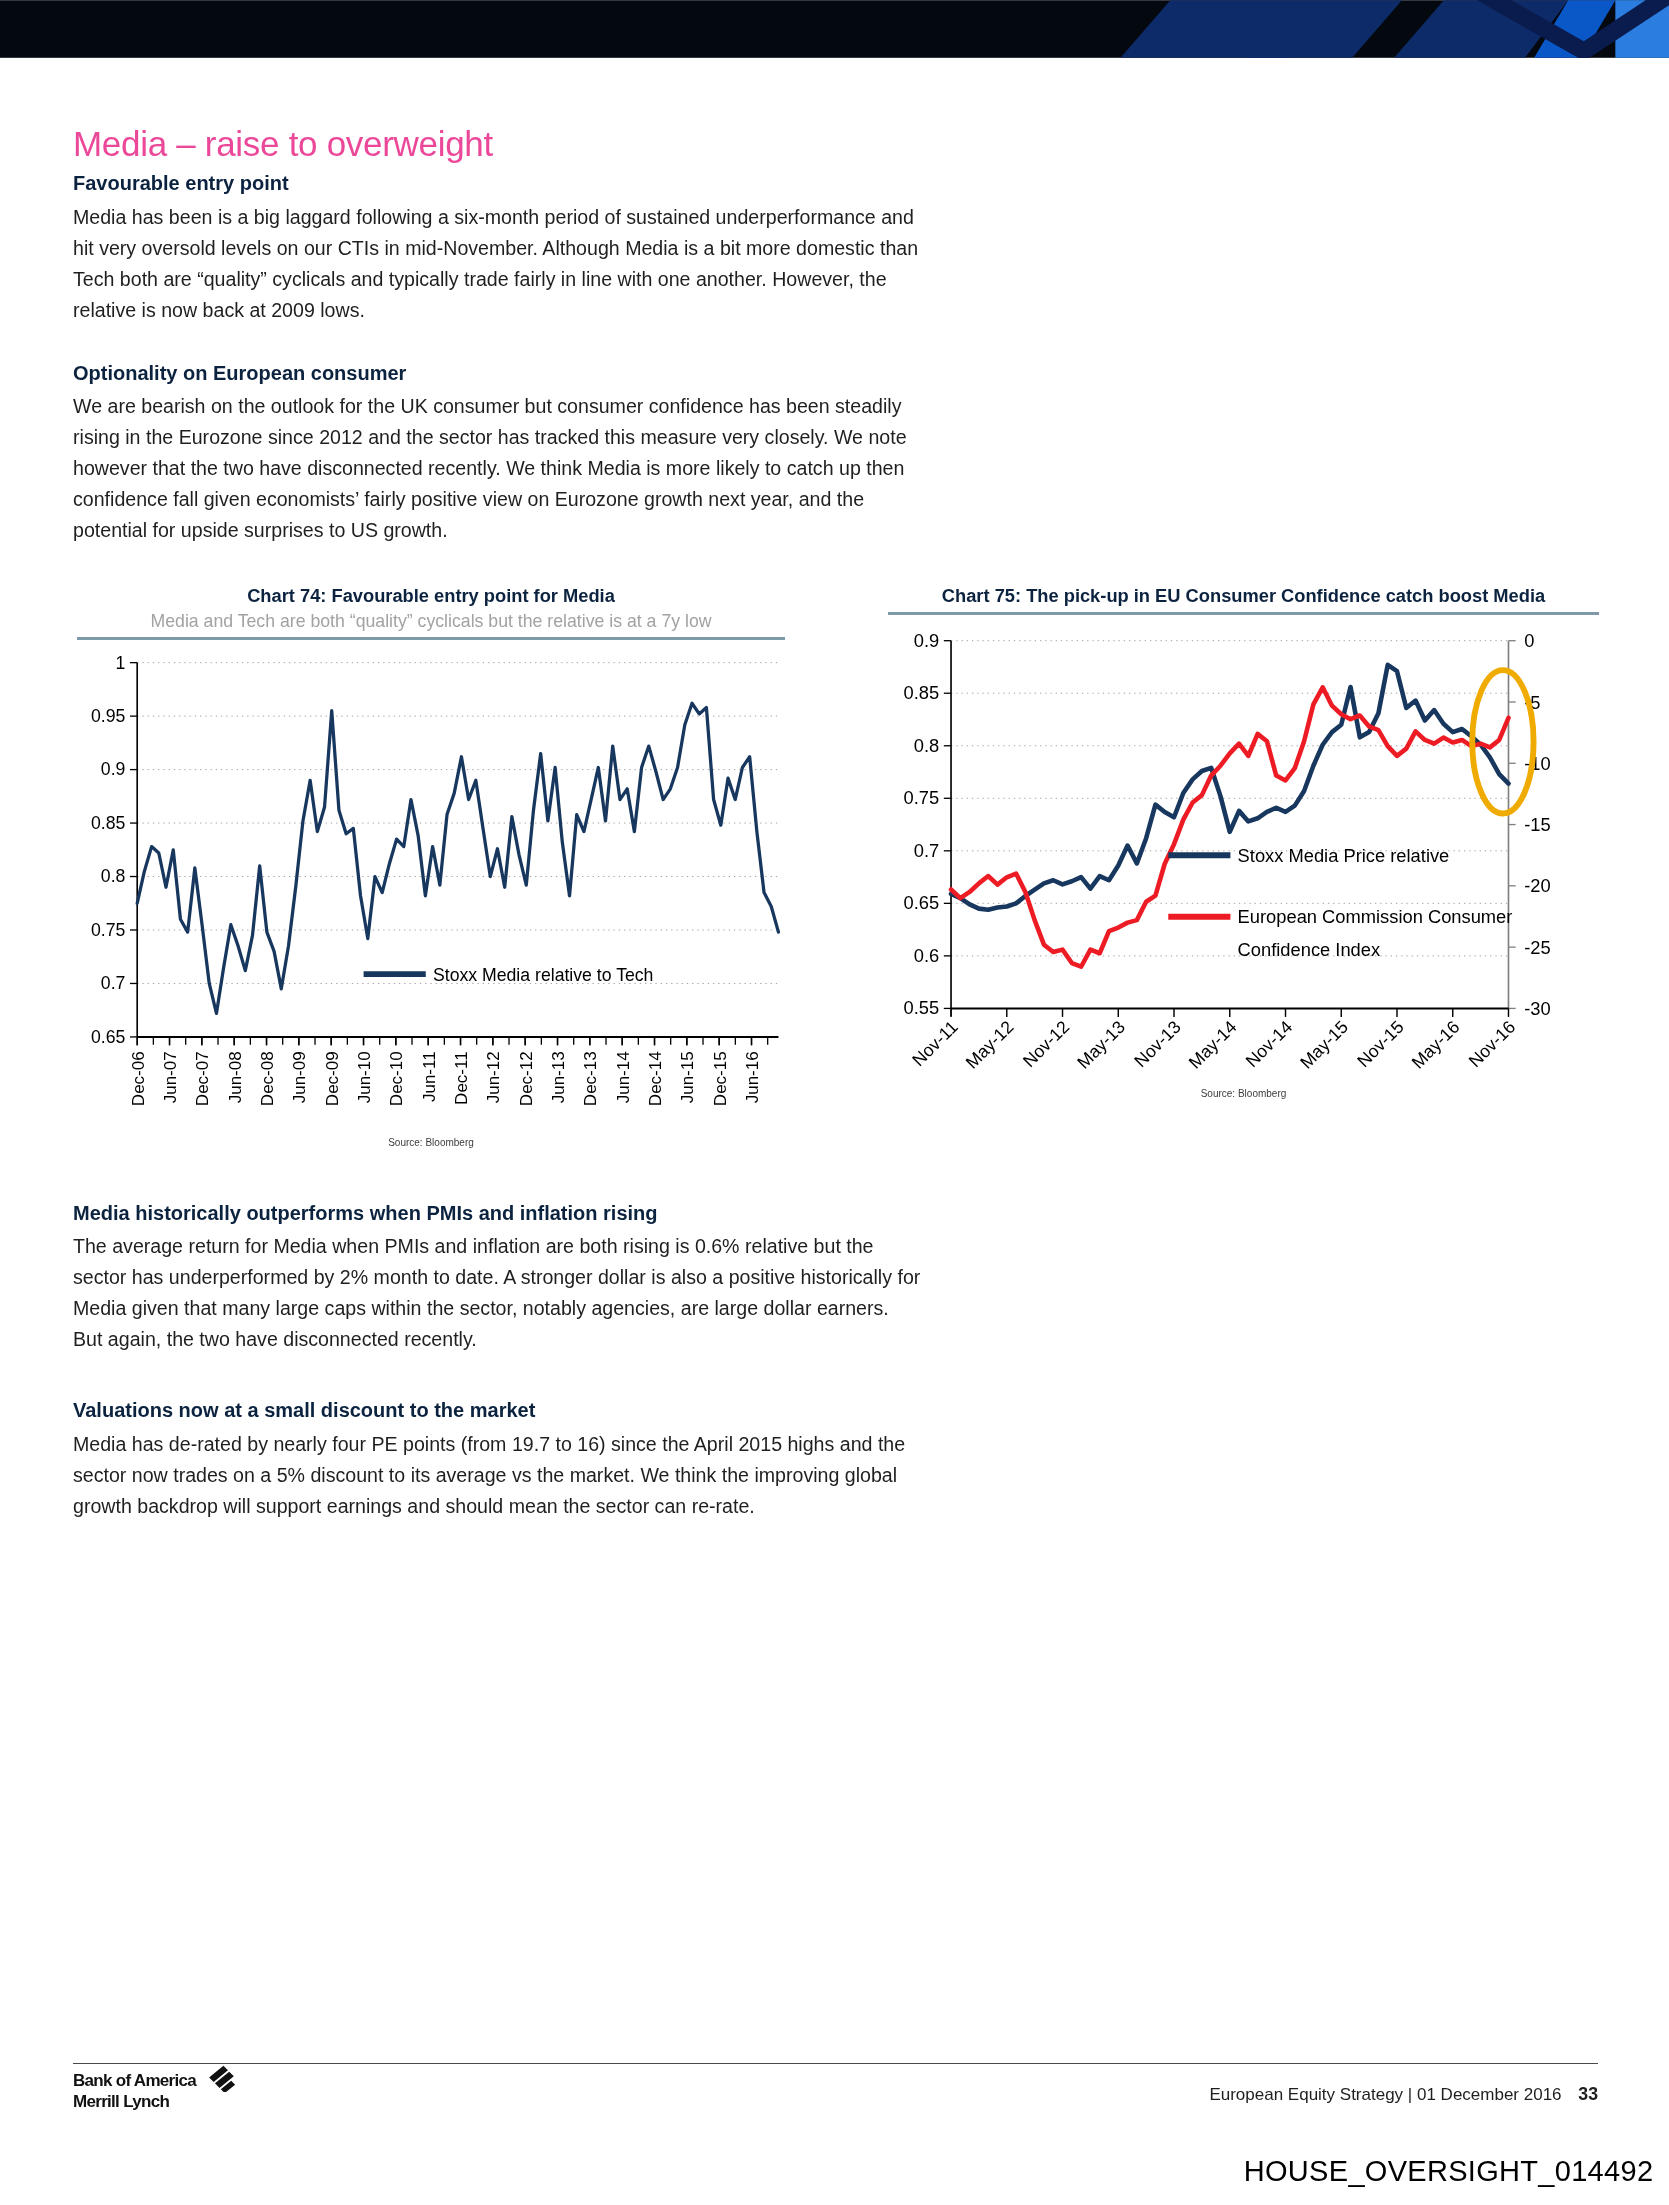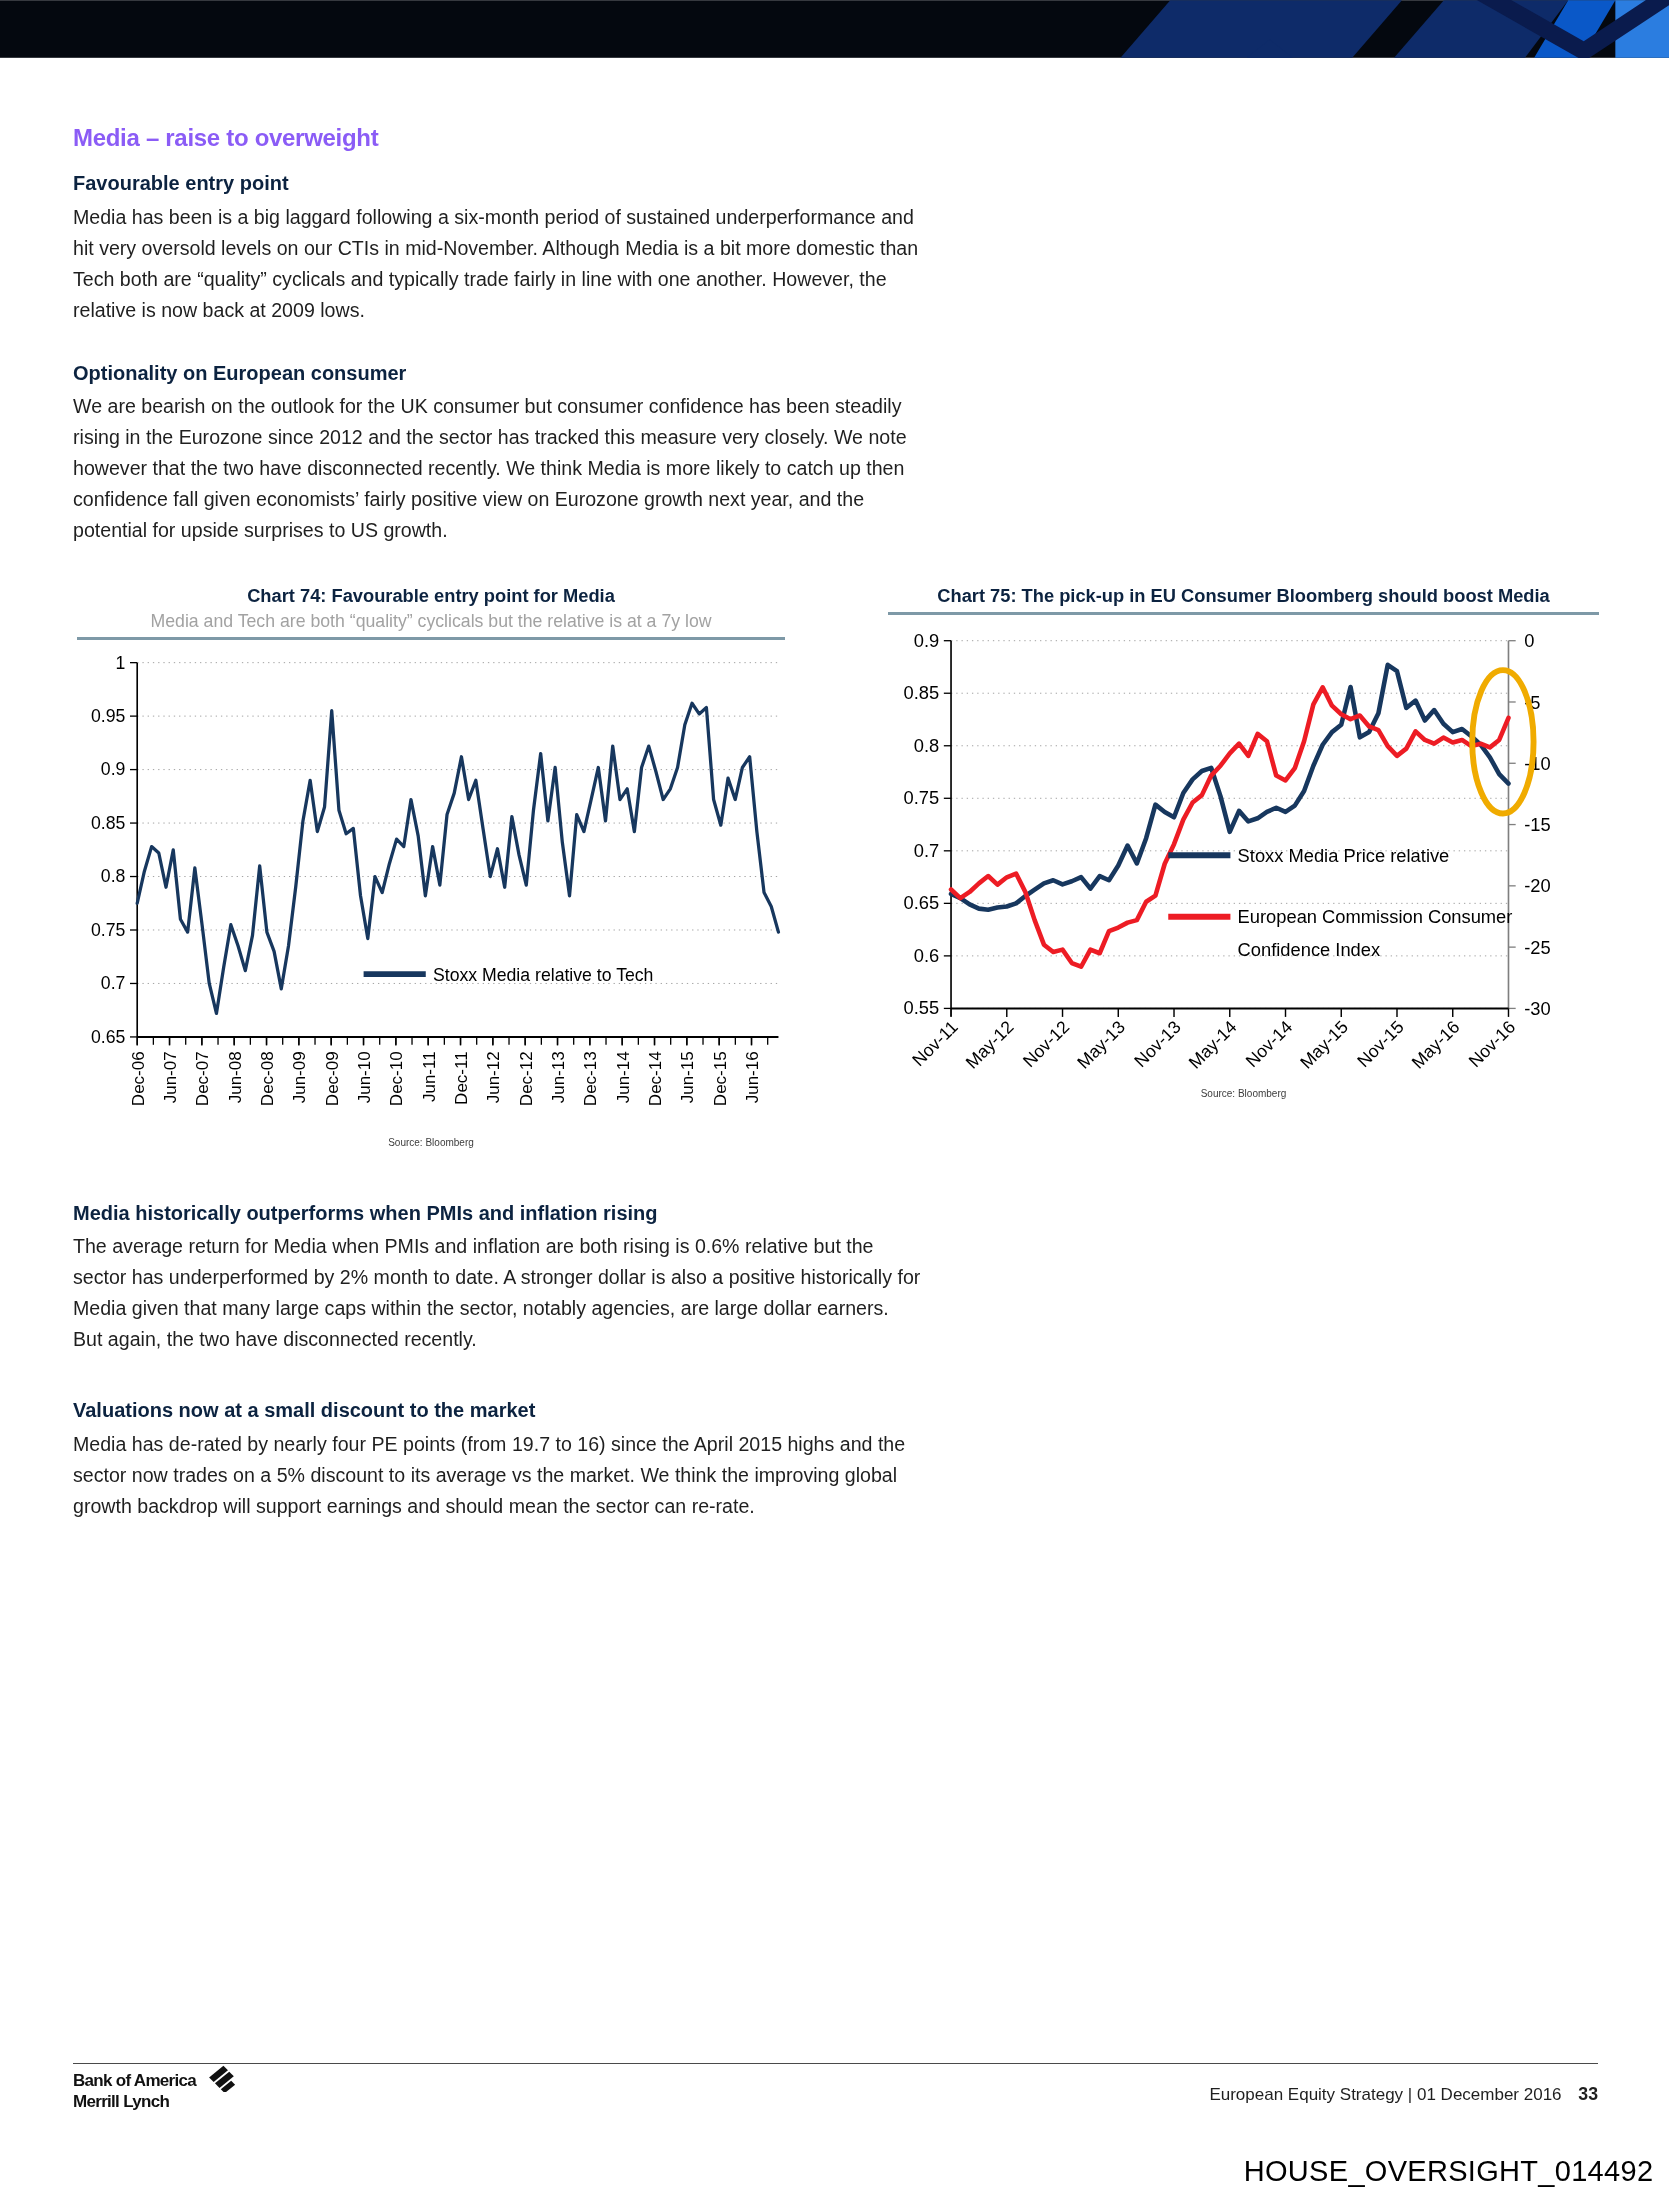--- a/index.html
+++ b/index.html
@@ -2,21 +2,21 @@
 <html style="font-size:10.5px"><head>
 <meta charset="utf-8">
 <style>
   html,body{margin:0;padding:0;background:#888;}
   .page{position:relative;width:1669px;height:2205px;background:#ffffff;overflow:hidden;
         font-family:"Liberation Sans",sans-serif;color:#1c1c1c;}
   .abs{position:absolute;}
   
   .banner{position:absolute;left:0;top:0;width:1669px;height:58px;}
   
-  .h1{font-size:24px;font-weight:700;color:#8b5cf6;letter-spacing:-0.3px;}
+  .h1{font-size:35px;font-weight:400;color:#ec4899;letter-spacing:-0.3px;}
   .h2{font-size:20px;font-weight:700;color:#0c2340;}
   .body-text{font-size:19.6px;line-height:31px;color:#1f1f1f;width:848px;}
   
   .chart-block{position:absolute;top:585px;text-align:center;}
   .chart-title{font-size:18.3px;font-weight:700;color:#0c2340;line-height:22px;}
   .chart-subtitle{font-size:17.7px;color:#a2a2a2;margin-top:3.9px;line-height:21px;}
   .title-rule{height:2.6px;background:#7e99a7;margin-top:5.2px;}
   .source{font-size:10px;color:#3d3d3d;}
   svg text{font-family:"Liberation Sans",sans-serif;fill:#000;}
   
@@ -162,21 +162,21 @@
         <text text-anchor="end" font-size="26" transform="translate(991.4117647058823,616) rotate(-90)">Dec-15</text>
         <text text-anchor="end" font-size="26" transform="translate(1040.8235294117649,616) rotate(-90)">Jun-16</text>
         <polyline points="92.0,389.7 103.0,340.7 114.0,303.1 125.0,312.9 136.0,365.2 147.1,308.0 158.1,414.2 169.1,433.8 180.1,335.8 191.1,422.4 202.1,512.3 213.1,558.0 224.1,487.8 235.1,422.4 246.2,455.1 257.2,492.7 268.2,438.7 279.2,332.5 290.2,433.8 301.2,463.3 312.2,520.5 323.2,455.1 334.2,365.2 345.3,263.9 356.3,201.8 367.3,280.2 378.3,242.6 389.3,95.5 400.3,247.5 411.3,283.5 422.3,275.3 433.3,378.3 444.4,443.6 455.4,348.9 466.4,373.4 477.4,329.2 488.4,291.7 499.4,303.1 510.4,231.2 521.4,286.8 532.4,378.3 543.5,303.1 554.5,361.9 565.5,254.1 576.5,221.4 587.5,165.8 598.5,231.2 609.5,201.8 620.5,275.3 631.6,348.9 642.6,306.4 653.6,365.2 664.6,257.3 675.6,316.2 686.6,361.9 697.6,247.5 708.6,160.9 719.6,263.9 730.7,182.2 741.7,296.6 752.7,378.3 763.7,254.1 774.7,280.2 785.7,231.2 796.7,182.2 807.7,263.9 818.7,149.5 829.8,231.2 840.8,214.8 851.8,280.2 862.8,182.2 873.8,149.5 884.8,188.7 895.8,231.2 906.8,214.8 917.8,182.2 928.9,116.8 939.9,84.1 950.9,100.4 961.9,90.6 972.9,231.2 983.9,270.4 994.9,198.5 1005.9,231.2 1016.9,182.2 1028.0,165.8 1039.0,280.2 1050.0,373.4 1061.0,394.6 1072.0,433.8" fill="none" stroke="#17375e" stroke-width="5" stroke-linejoin="round" stroke-linecap="round"></polyline>
         <line x1="438" y1="498" x2="533" y2="498" stroke="#17375e" stroke-width="9"></line>
         <text x="544" y="508" font-size="27">Stoxx Media relative to Tech</text>
       </svg>
     <div class="source" style="margin-top:1.3px;">Source: Bloomberg</div>
   </div>
 
   <div class="chart-block" style="left:888px;width:711px;">
-    <div class="chart-title">Chart 75: The pick-up in EU Consumer Bloomberg should boost Media</div>
+    <div class="chart-title">Chart 75: The pick-up in EU Consumer Confidence catch boost Media</div>
     <div class="title-rule"></div>
     <svg id="chart75" width="711" height="458" viewBox="0 0 1086 700" style="display:block;margin-top:10.5px;overflow:visible;">
         <line x1="96" y1="586" x2="948" y2="586" stroke="#9a9a9a" stroke-width="1.4" stroke-dasharray="2 6"></line>
         <line x1="85" y1="586" x2="96" y2="586" stroke="#000" stroke-width="2"></line>
         <text x="78" y="595" text-anchor="end" font-size="28">0.55</text>
         <line x1="96" y1="505.71428571428584" x2="948" y2="505.71428571428584" stroke="#9a9a9a" stroke-width="1.4" stroke-dasharray="2 6"></line>
         <line x1="85" y1="505.71428571428584" x2="96" y2="505.71428571428584" stroke="#000" stroke-width="2"></line>
         <text x="78" y="514.7142857142858" text-anchor="end" font-size="28">0.6</text>
         <line x1="96" y1="425.4285714285715" x2="948" y2="425.4285714285715" stroke="#9a9a9a" stroke-width="1.4" stroke-dasharray="2 6"></line>
         <line x1="85" y1="425.4285714285715" x2="96" y2="425.4285714285715" stroke="#000" stroke-width="2"></line>

